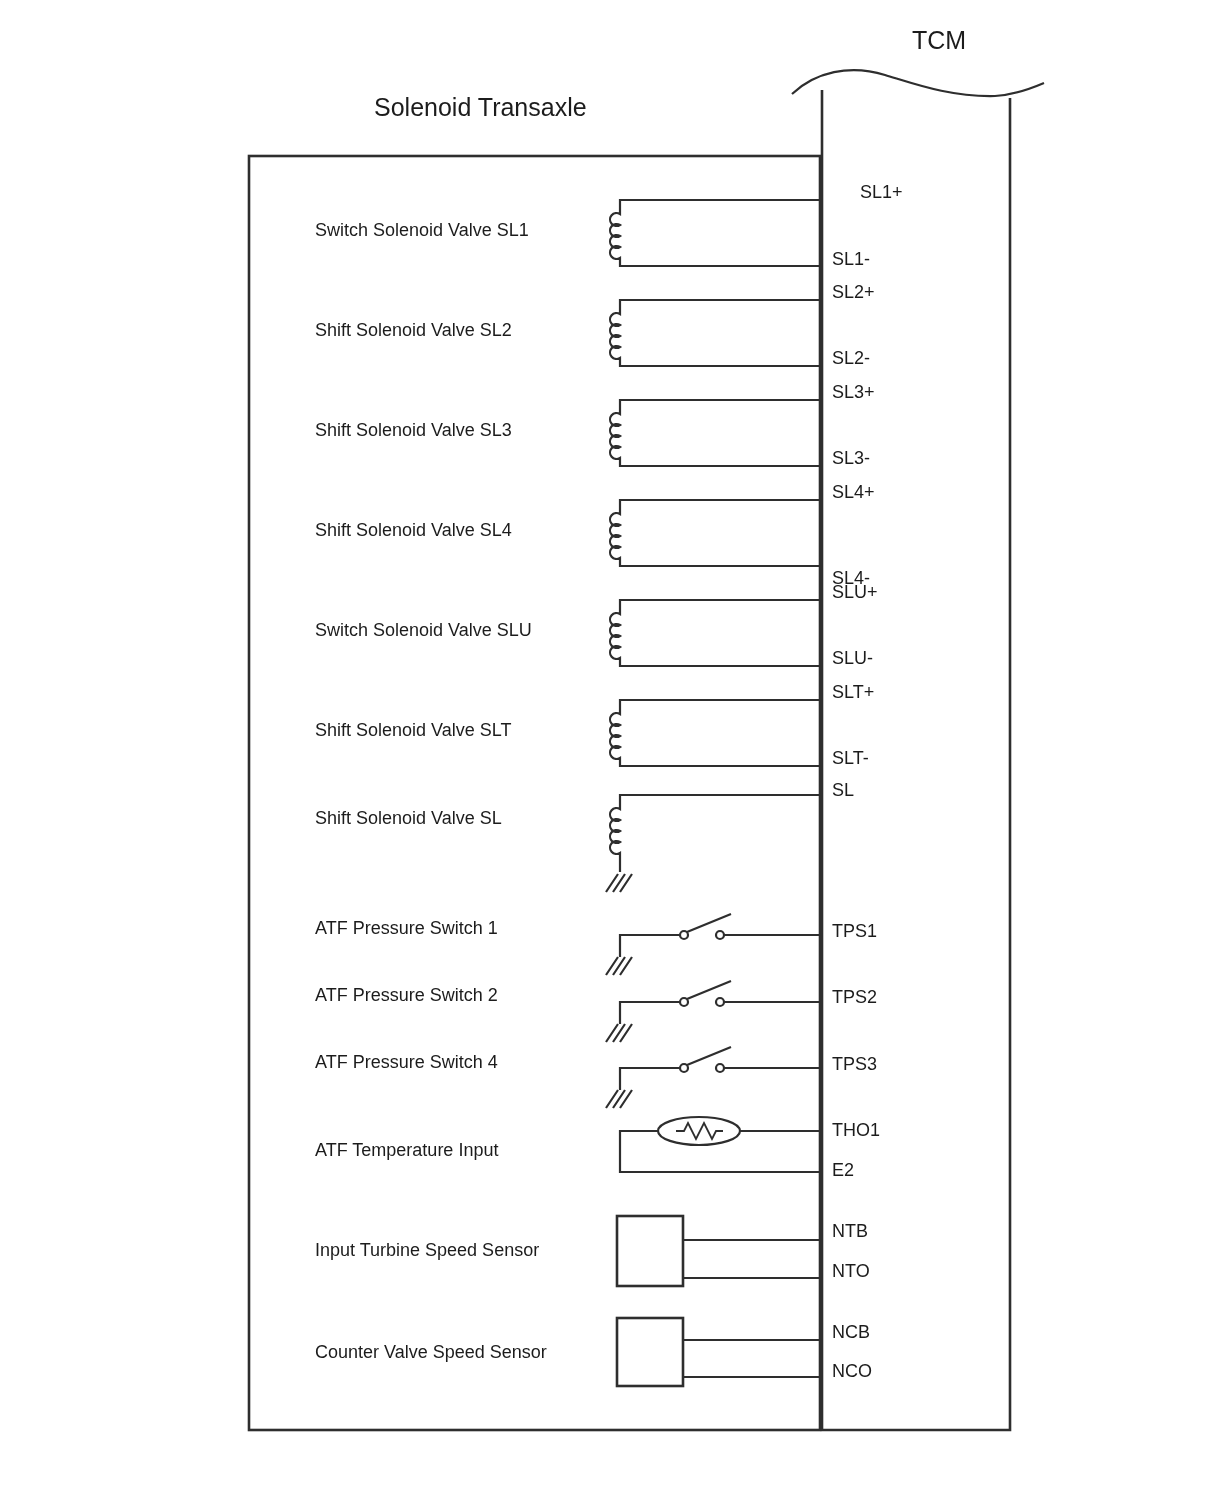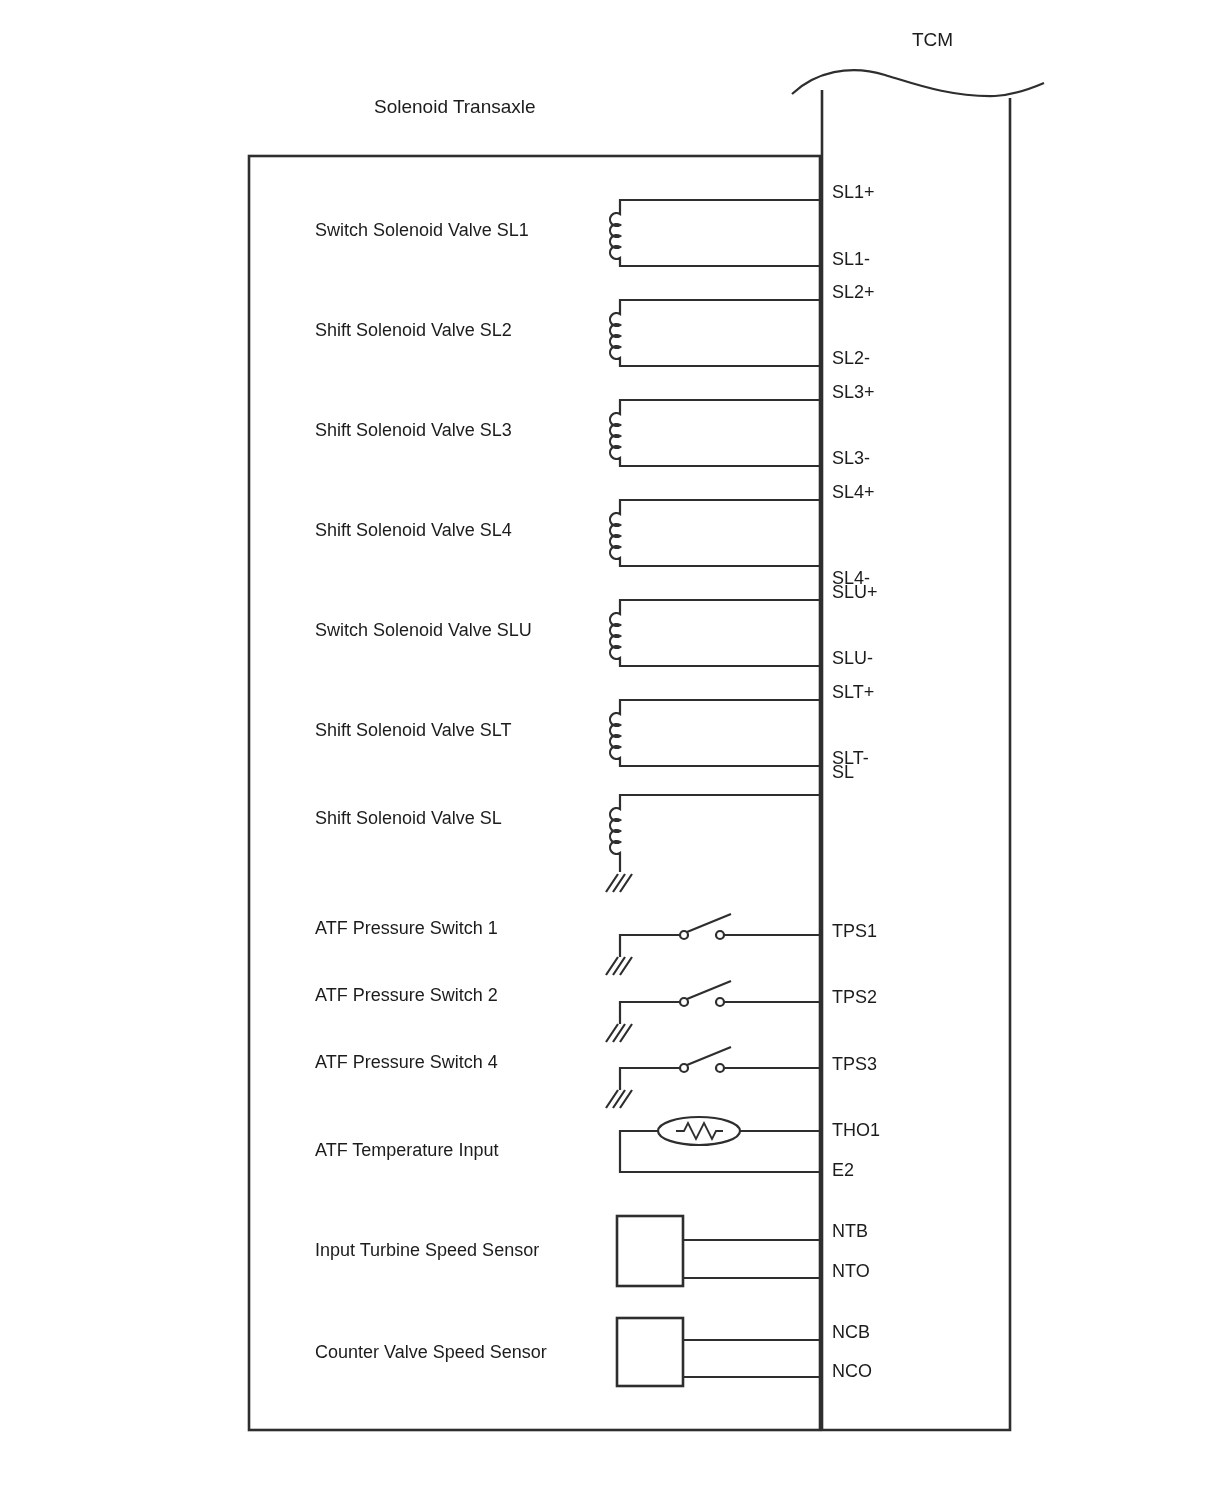--- a/index.html
+++ b/index.html
@@ -11,21 +11,21 @@
     overflow:hidden;
   }
   .layer{position:absolute;left:0;top:0;}
   .lbl{
     position:absolute;
     font-size:18px;
     line-height:22px;
     color:#1c1c1c;
     white-space:nowrap;
   }
-  .ttl{font-size:19px;}
+  .ttl{font-size:25px;}
 </style>
 </head>
 <body>
 
 <div class="page">
 
   <svg class="layer" width="1210" height="1498" viewBox="0 0 1210 1498">
     <g stroke="#2e2e2e" stroke-width="2.2" fill="none">
 
       <rect x="249" y="156" width="571" height="1274" stroke-width="2.6"></rect>
@@ -95,33 +95,33 @@
     <div class="lbl" style="left:315px;top:619px">Switch Solenoid Valve SLU</div>
     <div class="lbl" style="left:315px;top:719px">Shift Solenoid Valve SLT</div>
     <div class="lbl" style="left:315px;top:807px">Shift Solenoid Valve SL</div>
     <div class="lbl" style="left:315px;top:917px">ATF Pressure Switch 1</div>
     <div class="lbl" style="left:315px;top:984px">ATF Pressure Switch 2</div>
     <div class="lbl" style="left:315px;top:1051px">ATF Pressure Switch 4</div>
     <div class="lbl" style="left:315px;top:1139px">ATF Temperature Input</div>
     <div class="lbl" style="left:315px;top:1239px">Input Turbine Speed Sensor</div>
     <div class="lbl" style="left:315px;top:1341px">Counter Valve Speed Sensor</div>
 
-    <div class="lbl" style="left:832px;top:181px">SL1+</div>
+    <div class="lbl" style="left:860px;top:181px">SL1+</div>
     <div class="lbl" style="left:832px;top:248px">SL1-</div>
     <div class="lbl" style="left:832px;top:281px">SL2+</div>
     <div class="lbl" style="left:832px;top:347px">SL2-</div>
     <div class="lbl" style="left:832px;top:381px">SL3+</div>
     <div class="lbl" style="left:832px;top:447px">SL3-</div>
     <div class="lbl" style="left:832px;top:481px">SL4+</div>
     <div class="lbl" style="left:832px;top:567px">SL4-</div>
     <div class="lbl" style="left:832px;top:581px">SLU+</div>
     <div class="lbl" style="left:832px;top:647px">SLU-</div>
     <div class="lbl" style="left:832px;top:681px">SLT+</div>
     <div class="lbl" style="left:832px;top:747px">SLT-</div>
-    <div class="lbl" style="left:832px;top:761px">SL</div>
+    <div class="lbl" style="left:832px;top:779px">SL</div>
     <div class="lbl" style="left:832px;top:920px">TPS1</div>
     <div class="lbl" style="left:832px;top:986px">TPS2</div>
     <div class="lbl" style="left:832px;top:1053px">TPS3</div>
     <div class="lbl" style="left:832px;top:1119px">THO1</div>
     <div class="lbl" style="left:832px;top:1159px">E2</div>
     <div class="lbl" style="left:832px;top:1220px">NTB</div>
     <div class="lbl" style="left:832px;top:1260px">NTO</div>
     <div class="lbl" style="left:832px;top:1321px">NCB</div>
     <div class="lbl" style="left:832px;top:1360px">NCO</div>
   </div>

